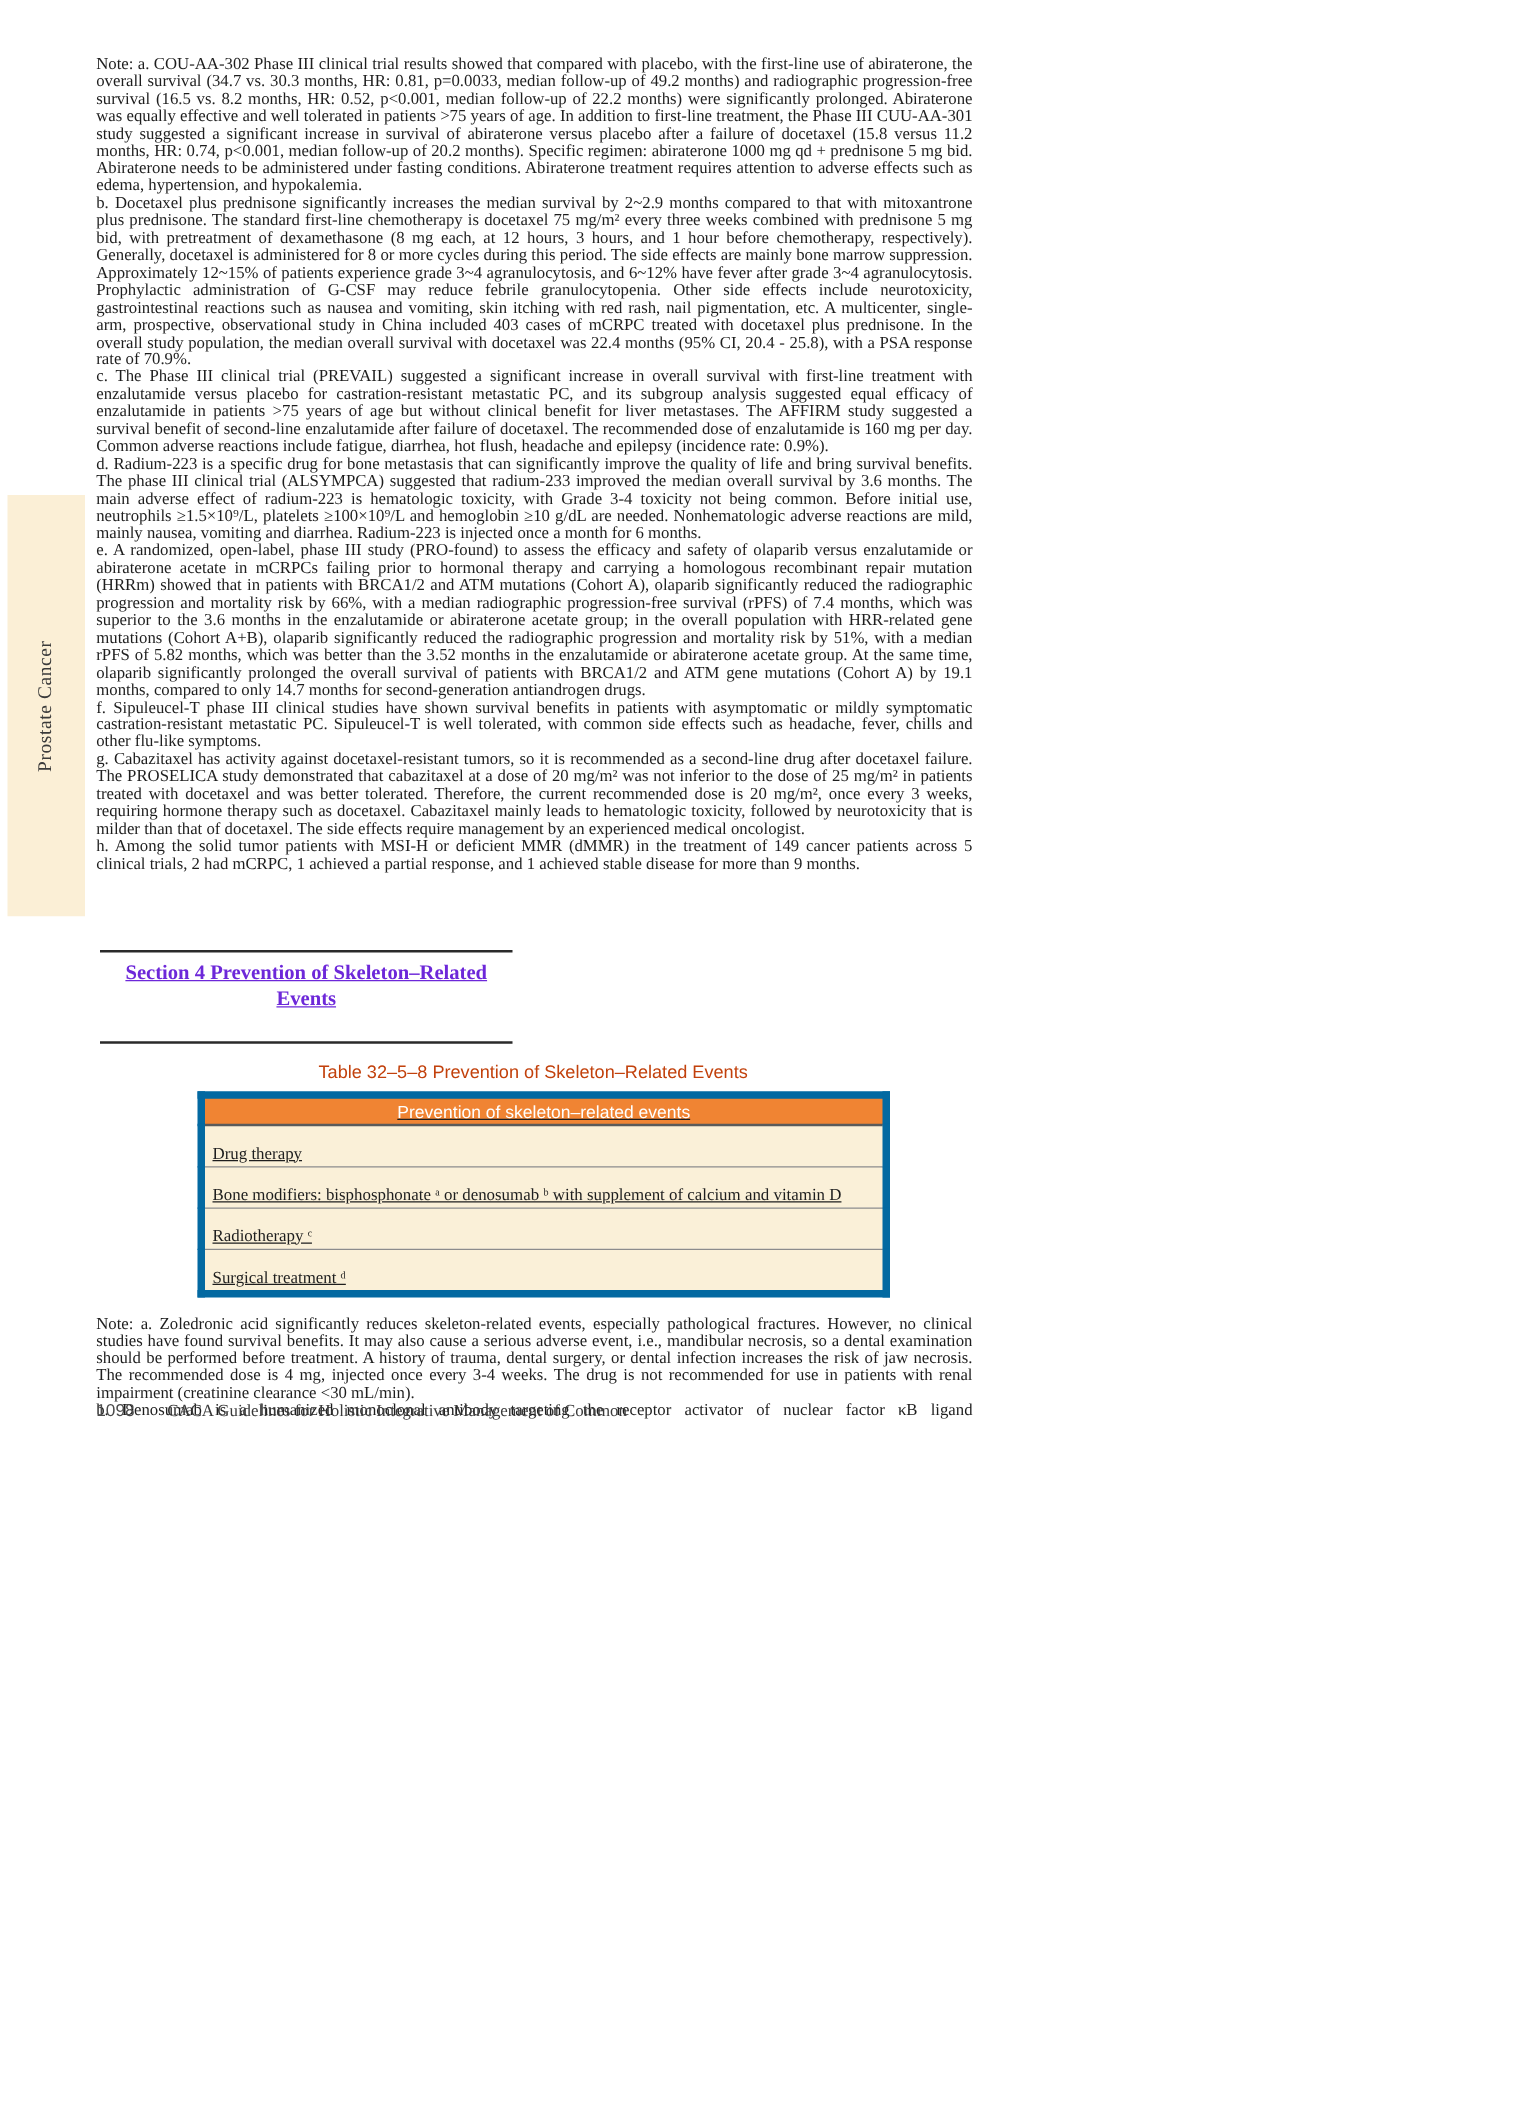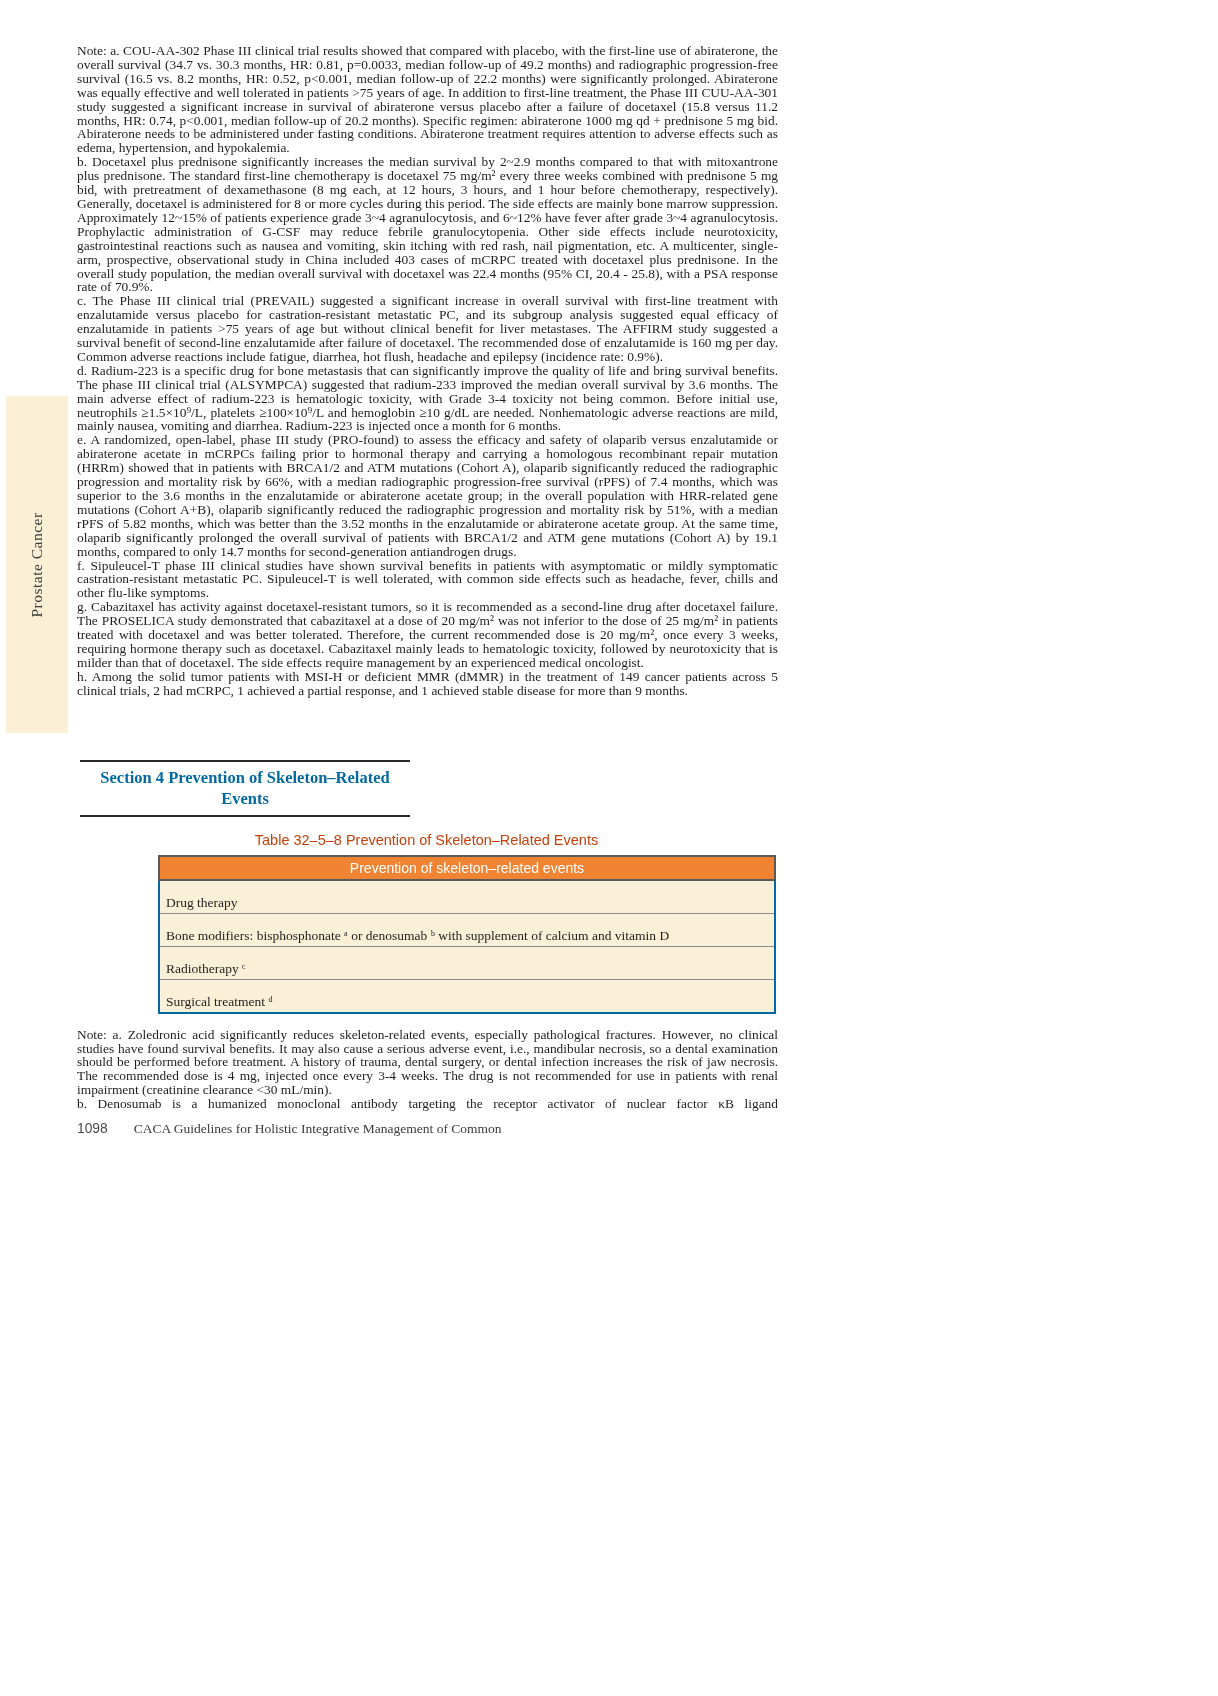--- a/index.html
+++ b/index.html
@@ -41,40 +41,42 @@
     font-size: 13.4px;
     line-height: 13.9px;
     text-align: justify;
     color: #1e1e1e;
   }
   .section-heading {
     margin: 62px 0 0 3px;
     width: 330px;
     border-top: 2px solid #2a2a2a;
     border-bottom: 2px solid #2a2a2a;
-    padding: 5px 0 6px 0;
+    padding: 5px 0 24px 0;
     text-align: center;
     font-weight: bold;
     font-size: 16.5px;
     line-height: 21px;
-    color: #0369a1;
+    color: #6d28d9;
+    text-decoration: underline;
   }
   .table-caption {
     margin: 15px 0 7px 81px;
     width: 537px;
     text-align: center;
     font-family: "Liberation Sans", "DejaVu Sans", sans-serif;
     font-size: 14.5px;
     color: #c2410c;
   }
   .srv-table {
     margin-left: 81px;
-    width: 618px;
+    width: 554px;
     border-collapse: collapse;
-    border: 2px solid #0369a1;
+    border: 6px solid #0369a1;
+    text-decoration: underline;
   }
   .srv-table th {
     background: #F08433;
     color: #ffffff;
     font-family: "Liberation Sans", "DejaVu Sans", sans-serif;
     font-weight: normal;
     font-size: 14px;
     height: 24px;
     text-align: center;
     border: 2px solid #5a5a5a;

